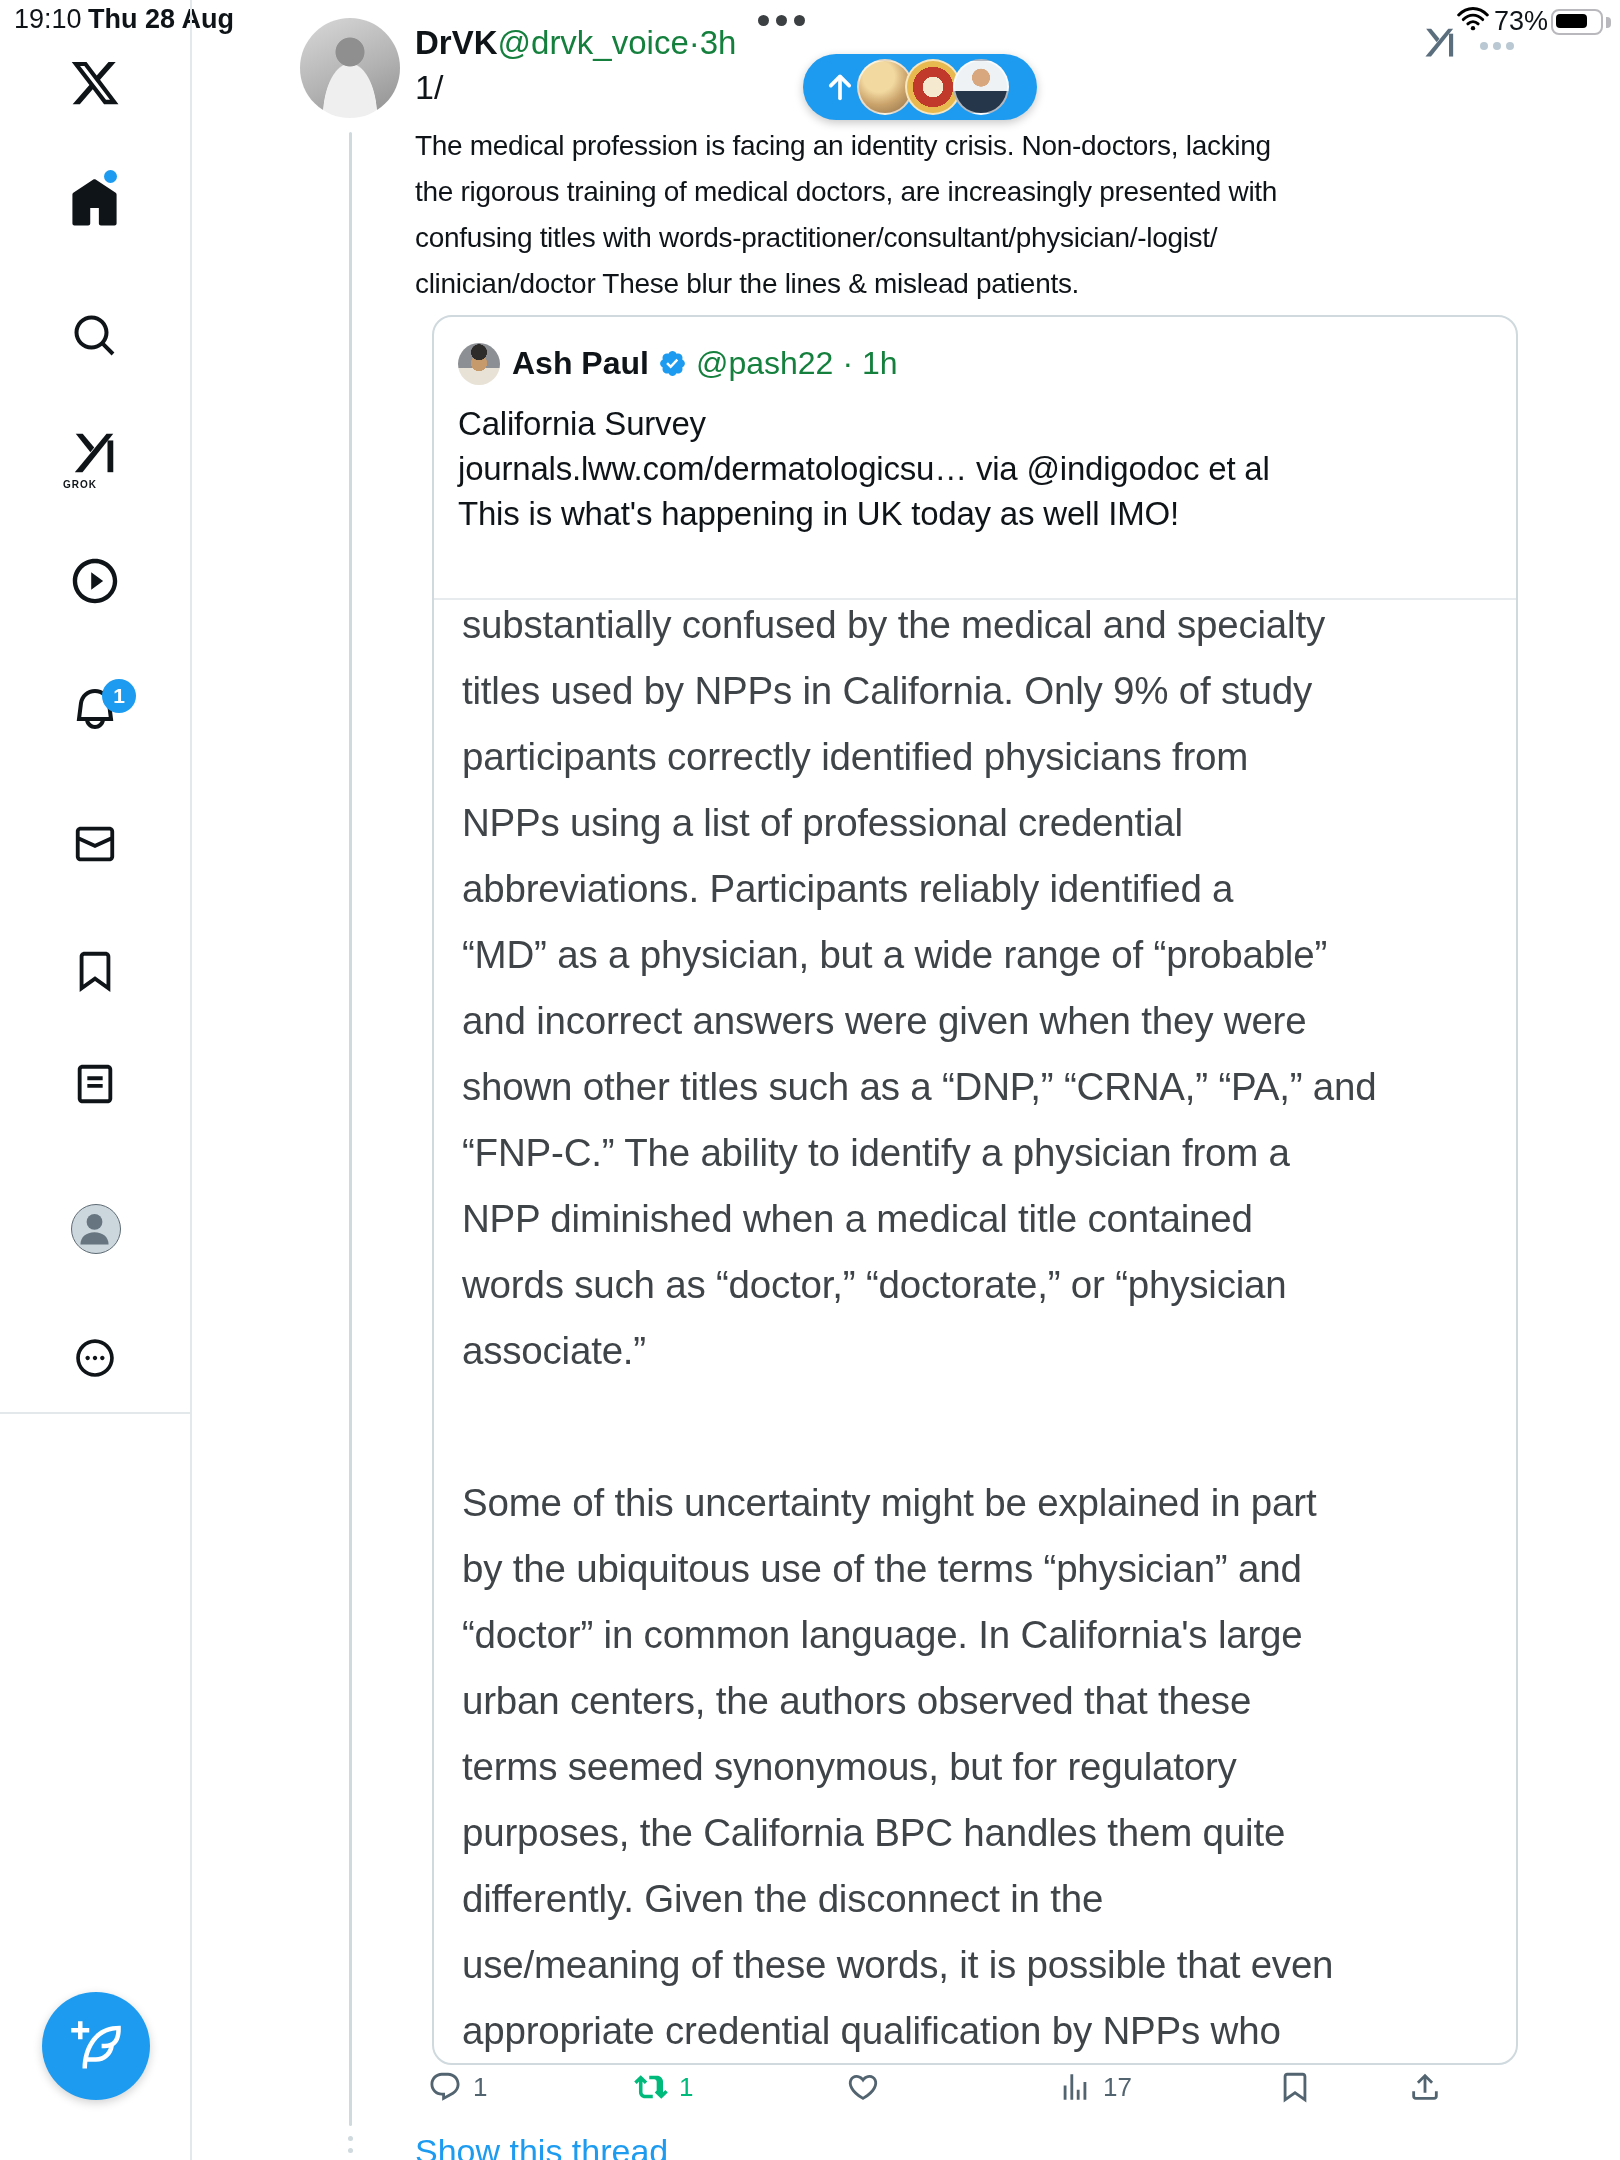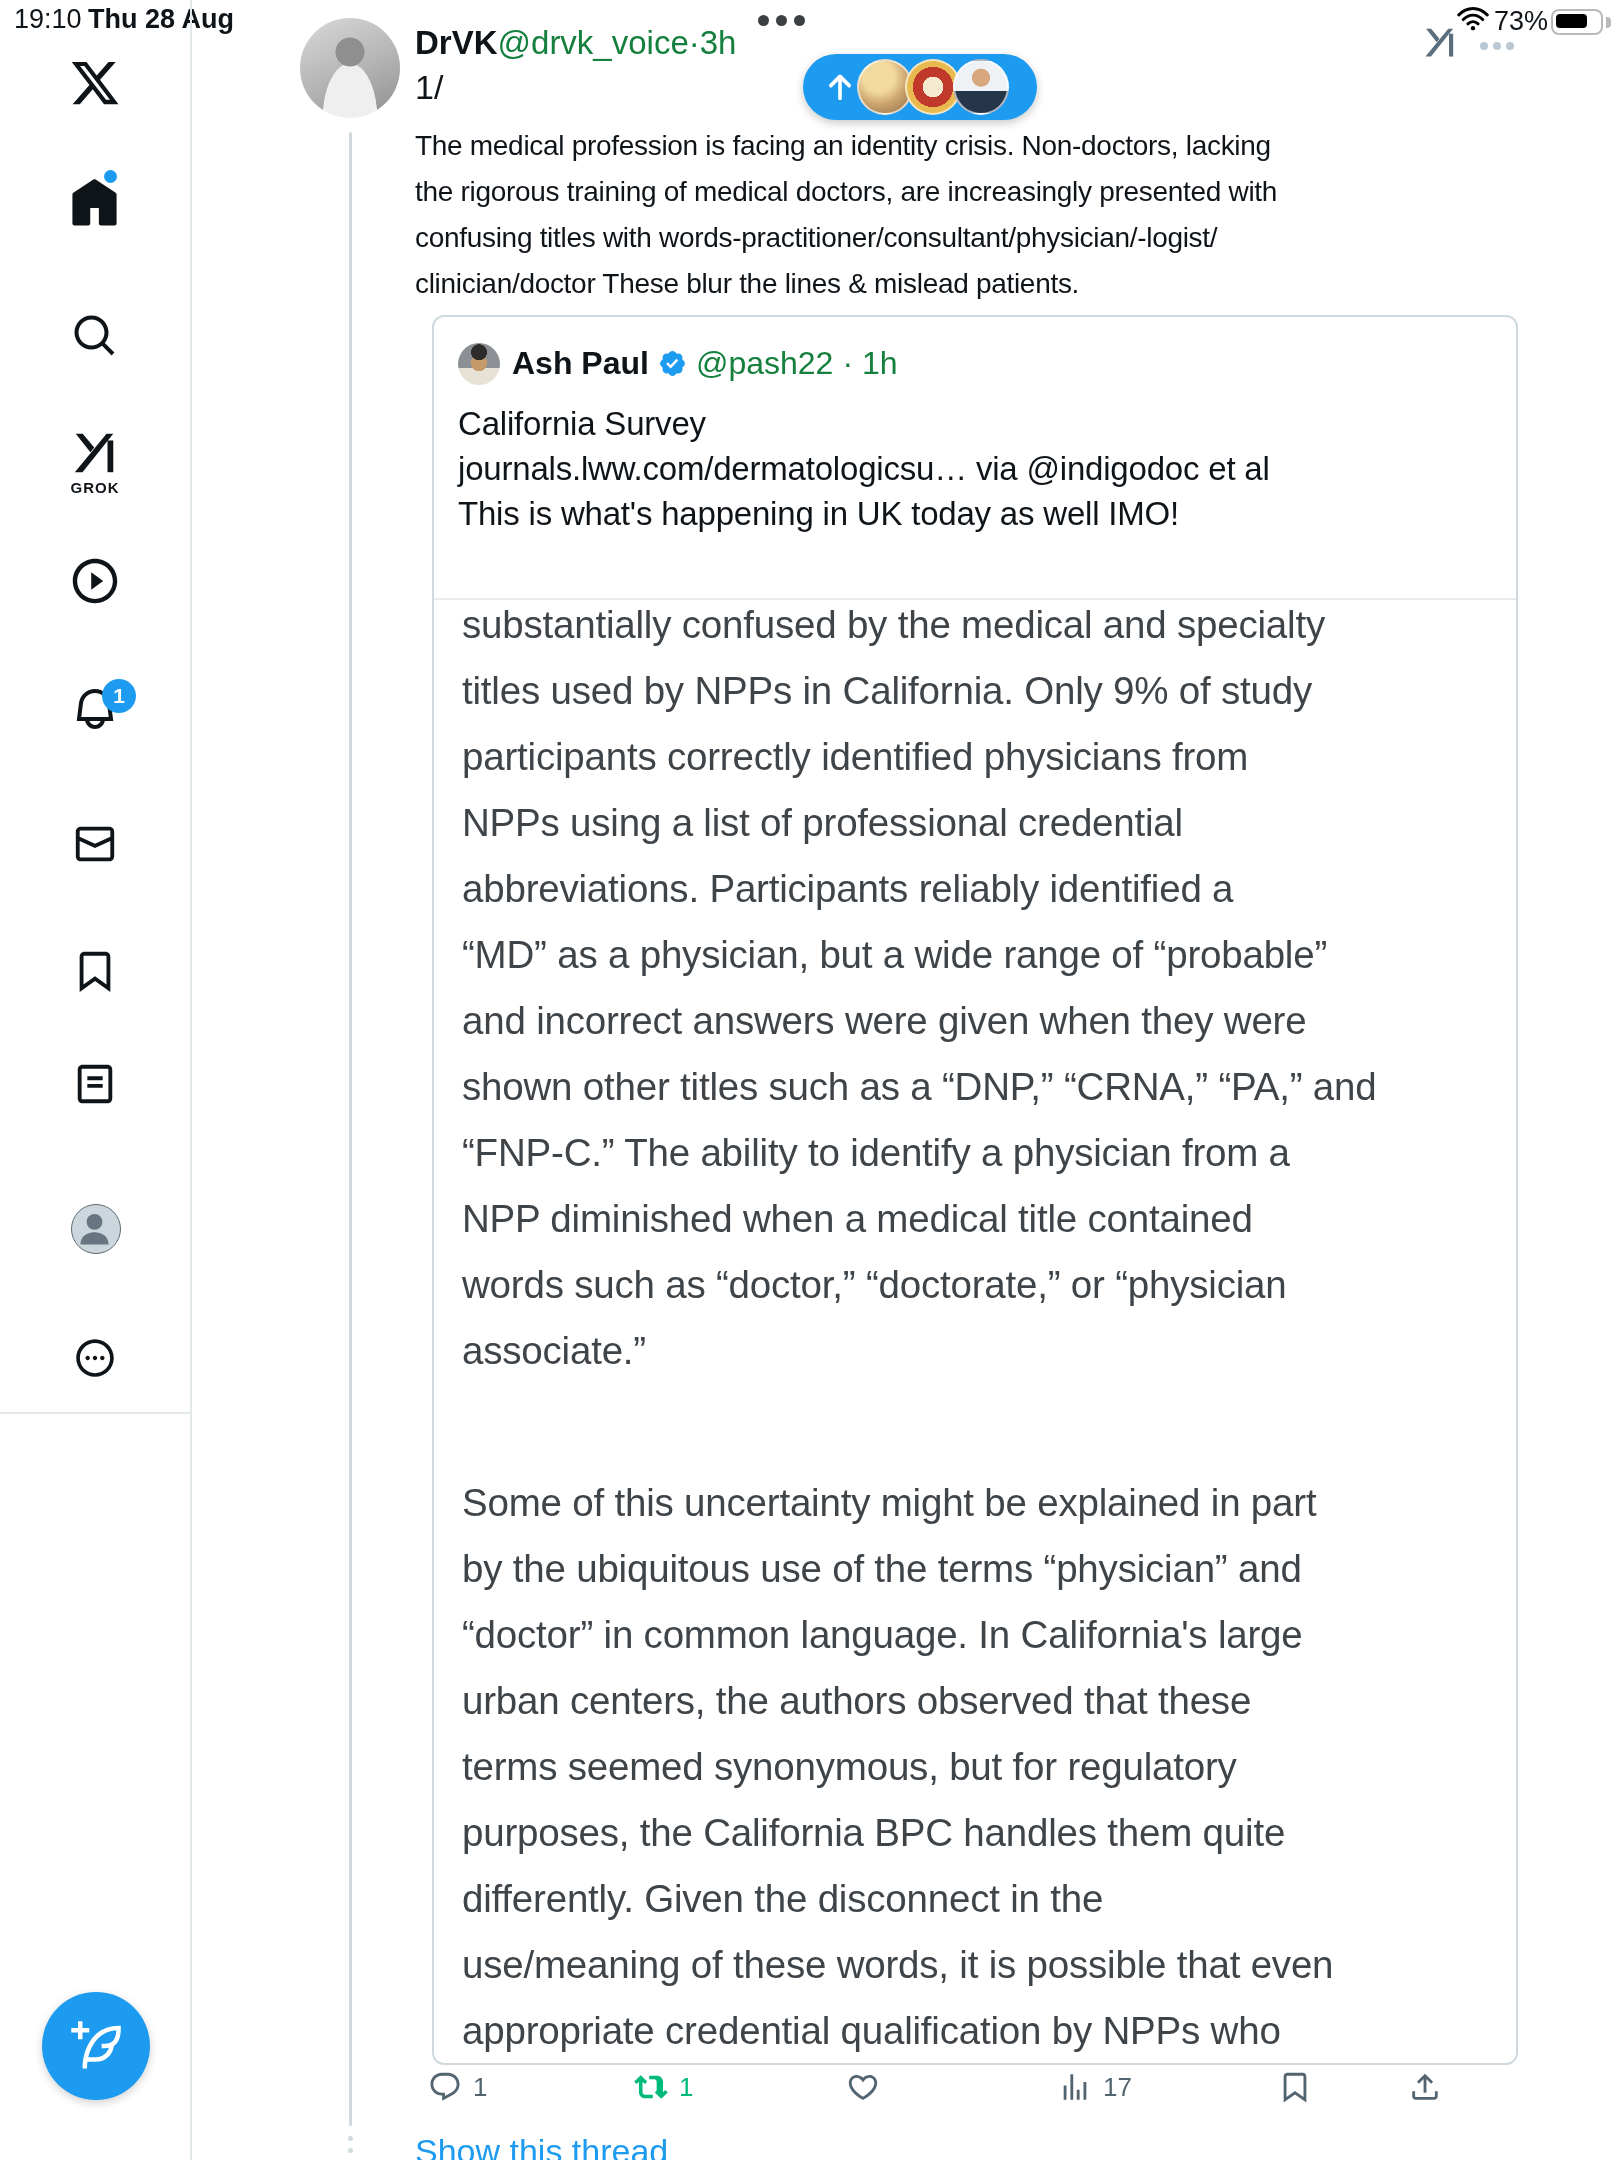--- a/index.html
+++ b/index.html
@@ -17,41 +17,41 @@
   .battery{left:1551px;top:9px;width:52px;height:26px;border:2.5px solid #b9b9bd;border-radius:8px;box-sizing:border-box}
   .battery .fill{position:absolute;left:3px;top:3px;width:65%;height:14px;background:#000;border-radius:4px}
   .battery-nub{left:1606px;top:17px;width:5px;height:11px;background:#b9b9bd;border-radius:0 4px 4px 0}
   .dots3 span{display:inline-block;border-radius:50%}
   .mt-dots{left:758px;top:12px}
   .mt-dots span{width:11px;height:11px;background:#3c4043;margin-right:7px}
   .lt-dots{left:1480px;top:36px}
   .lt-dots span{width:8px;height:8px;background:#b9c8d3;margin-right:5px}
   
   .side-ic{cursor:pointer}
-  .grok-label{left:63px;top:479px;width:64px;text-align:center;font-size:15px;font-weight:700;letter-spacing:1px}
+  .grok-label{left:63px;top:479px;width:64px;font-size:10px;font-weight:700;letter-spacing:1px}
   .badge{left:102px;top:679px;width:34px;height:34px;background:#1d9bf0;border-radius:50%;
          color:#fff;font-size:21px;font-weight:700;text-align:center;line-height:34px}
   .home-dot{left:104px;top:170px;width:13px;height:13px;background:#1d9bf0;border-radius:50%}
   .profile-ph{left:71px;top:1204px;width:48px;height:48px;border-radius:50%;background:#ccd6dd;overflow:hidden;border:1.5px solid #5f6b74}
   .compose{left:42px;top:1992px;width:108px;height:108px;border-radius:50%;background:#1d9bf0;
            box-shadow:0 3px 10px rgba(0,0,0,.18);display:flex;align-items:center;justify-content:center;cursor:pointer}
   
   .tw-avatar{left:300px;top:18px;width:100px;height:100px;border-radius:50%;
      background:
        radial-gradient(circle at 50% 34%, #8f8f8f 0 17%, rgba(0,0,0,0) 18%),
        radial-gradient(ellipse at 50% 100%, #efefef 0 38%, rgba(0,0,0,0) 39%),
        linear-gradient(155deg,#d9d9d9 0%,#b3b3b3 55%,#8e8e8e 100%);}
   .thread-line{left:349px;top:132px;width:3px;height:1994px;background:#cfd9de;border-radius:2px}
   .thread-dot{width:5px;height:5px;border-radius:50%;background:#cfd9de;left:348px}
   .name-row{left:415px;top:24px;font-size:33px;display:flex;align-items:baseline}
   .name-row .nm{font-weight:700}
   .thread-marker{left:415px;top:64px;font-size:34px;line-height:46px}
   .tw-body{left:415px;top:123px;font-size:28px;line-height:46px;letter-spacing:-0.3px}
   
-  .card{left:432px;top:315px;width:1086px;height:1750px;border:2px solid #cfd9de;border-radius:12px;
+  .card{left:432px;top:315px;width:1086px;height:1750px;border:2px solid #cfd9de;border-radius:20px;
         box-sizing:border-box;overflow:hidden;background:#fff;cursor:pointer}
   .q-avatar{left:24px;top:26px;width:42px;height:42px;border-radius:50%;
      background:
        radial-gradient(circle at 50% 22%, #2e2c2a 0 20%, rgba(0,0,0,0) 21%),
        radial-gradient(circle at 50% 48%, #c79a6b 0 26%, rgba(0,0,0,0) 27%),
        linear-gradient(180deg,#8c8f93 0 60%, #e8e2d6 60% 100%);}
   .q-name-row{left:78px;top:28px;font-size:32px;display:flex;gap:9px;align-items:center}
   .q-name-row .nm{font-weight:700}
   .q-body{left:24px;top:84px;font-size:33px;line-height:45px;letter-spacing:-0.2px}
   .img-sep{left:0;top:281px;width:100%;height:2px;background:#e7ebee}

